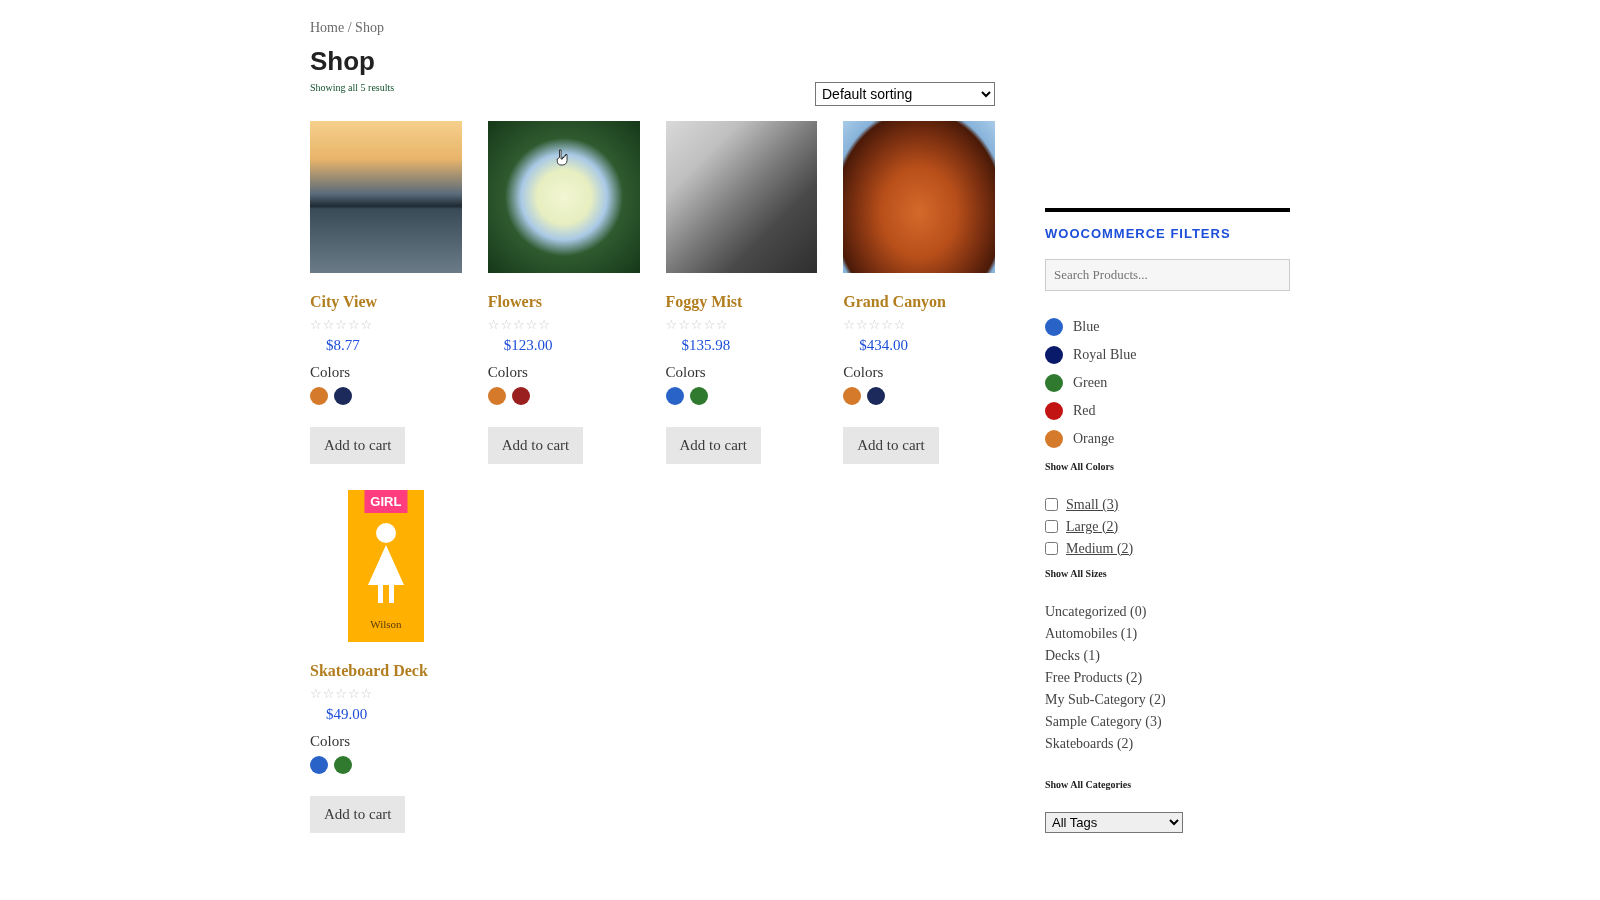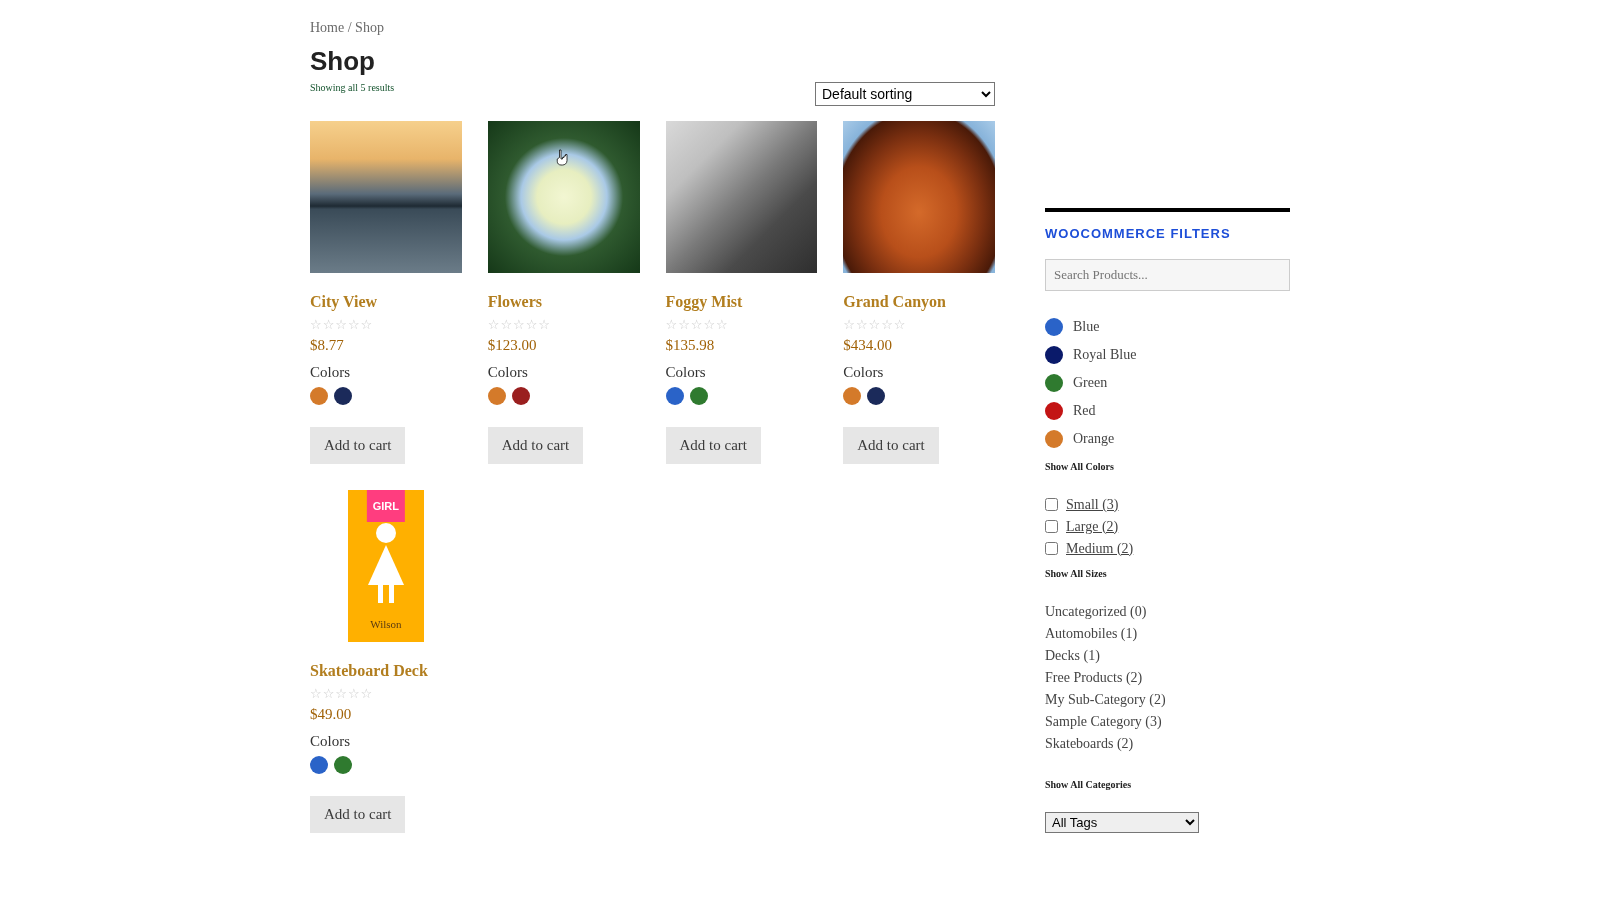--- a/index.html
+++ b/index.html
@@ -64,21 +64,21 @@
     font-weight: bold;
     margin-bottom: 6px;
     font-family: Georgia, serif;
   }
   .rating {
     color: #ccc;
     font-size: 13px;
     letter-spacing: 1px;
     margin-bottom: 4px;
   }
-  .price { color: #a16207; font-size: 15px; margin-bottom: 10px; }
+  .price { color: #1d4ed8; font-size: 15px; margin-bottom: 10px; margin-left: 16px; }
   .colors-label { font-size: 15px; color: #333; margin-bottom: 6px; }
   .swatches { display: flex; gap: 6px; margin-bottom: 22px; }
   .swatch {
     width: 18px; height: 18px;
     border-radius: 50%;
   }
   .add-to-cart {
     align-self: flex-start;
     background: #e6e6e6;
     color: #3a3a3a;
@@ -139,21 +139,21 @@
   }
   .size-list input { margin-right: 8px; }
   .cat-list { list-style: none; margin-bottom: 24px; }
   .cat-list li {
     padding: 3px 0;
     font-size: 14px;
     color: #444;
     cursor: pointer;
   }
   .tag-select {
-    width: 154px;
+    width: 138px;
     font-family: Arial, sans-serif;
     font-size: 13px;
     padding: 1px 2px;
     border: 1px solid #767676;
   }
 
   
   .img-city { background: linear-gradient(to bottom, #f6d08c 0%, #e8b46a 25%, #5a6b7a 48%, #1e2a33 56%, #3a4b58 58%, #6b7c88 100%); }
   .img-flowers { background: radial-gradient(circle at 50% 50%, #f2f6d2 0%, #e7eec0 25%, #a9c9e6 40%, #2f5a2f 55%, #153818 100%); }
   .img-foggy { background: linear-gradient(135deg, #d9d9d9 0%, #bfbfbf 25%, #7a7a7a 50%, #4a4a4a 70%, #2e2e2e 100%); filter: grayscale(100%); }
@@ -165,22 +165,22 @@
   }
   .img-skate-inner {
     width: 50%; height: 100%;
     background: #ffb000;
     position: relative;
   }
   .girl-tag {
     position:absolute; top:0; left:50%; transform:translateX(-50%);
     background:#ff3d7f; color:#fff;
     font-family: Arial, sans-serif;
-    font-weight:bold; font-size:11px;
-    padding:10px 6px;
+    font-weight:bold; font-size:13px;
+    padding:4px 6px;
   }
   .skate-fig {
     position:absolute; top:22%; left:50%; transform:translateX(-50%);
     width:46px; height:90px;
   }
   .skate-fig .head { width:20px;height:20px;border-radius:50%;background:#fff;margin:0 auto; }
   .skate-fig .body { width:0;height:0;border-left:18px solid transparent;border-right:18px solid transparent;border-bottom:40px solid #fff; margin:2px auto 0;}
   .skate-fig .legs { display:flex; justify-content:center; gap:6px; }
   .skate-fig .leg { width:5px;height:18px;background:#fff; }
   .skate-name {

